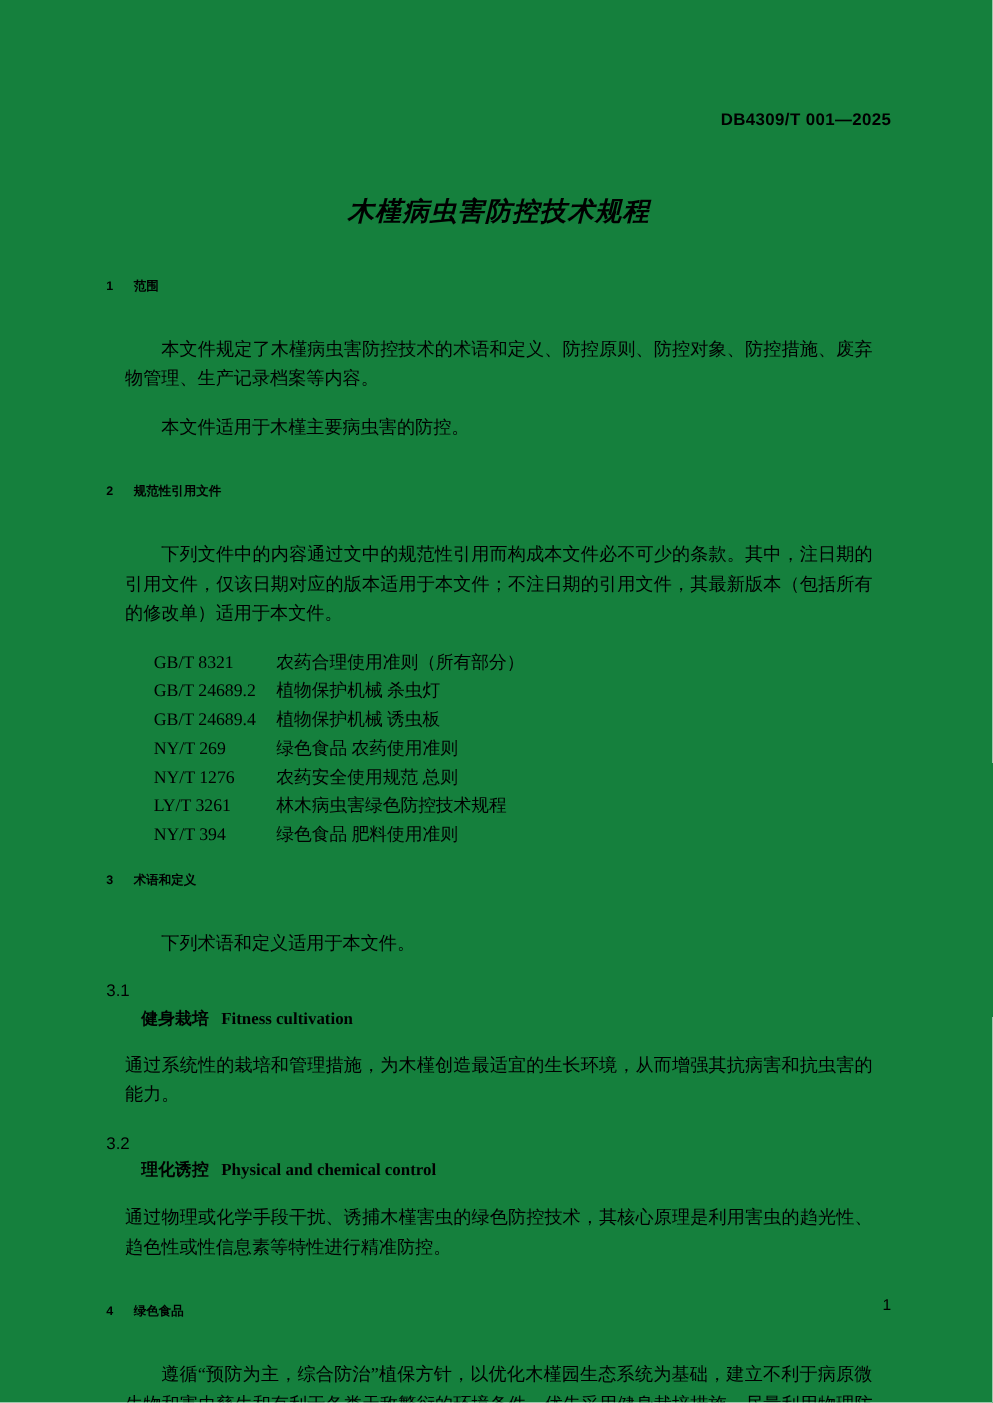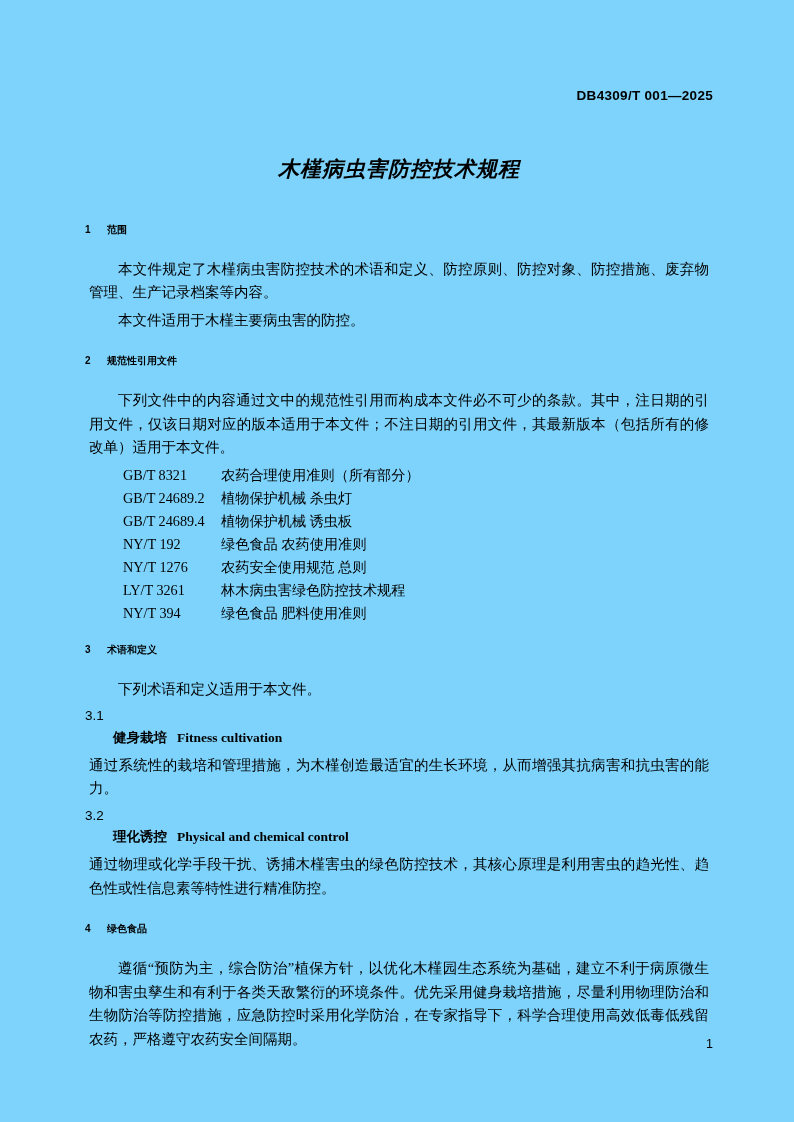--- a/index.html
+++ b/index.html
@@ -8,21 +8,21 @@
     background: #ffffff;
   }
   body {
     font-family: "Liberation Serif", serif;
     color: #000000;
   }
   .page {
     position: relative;
     width: 794px;
     height: 1122px;
-    background: #7dd3fc;
+    background: #15803d;
     box-sizing: border-box;
     overflow: hidden;
   }
   .content {
     position: absolute;
     left: 85px;
     top: 0;
     width: 628px;
   }
   .std-code {
@@ -79,21 +79,21 @@
     line-height: 1.7;
   }
   .term-head .en {
     font-family: "Liberation Serif", serif;
     font-weight: bold;
     margin-left: 10px;
   }
   p.para {
     font-size: 14.5px;
     line-height: 1.62;
-    margin: 4px;
+    margin: 15px;
     text-align: justify;
     text-justify: inter-ideograph;
     text-indent: 2em;
   }
   p.para.noindent {
     text-indent: 0;
   }
   .gap-m { height: 17px; }
   .ref-list {
     margin: 0;
@@ -142,21 +142,21 @@
 
       <h2 class="clause">
         <span class="clause-num">2</span><span>规范性引用文件</span>
       </h2>
       <div class="gap-m"></div>
       <p class="para">下列文件中的内容通过文中的规范性引用而构成本文件必不可少的条款。其中，注日期的引用文件，仅该日期对应的版本适用于本文件；不注日期的引用文件，其最新版本（包括所有的修改单）适用于本文件。</p>
       <ul class="ref-list">
         <li><span class="code">GB/T 8321</span><span>农药合理使用准则（所有部分）</span></li>
         <li><span class="code">GB/T 24689.2</span><span>植物保护机械 杀虫灯</span></li>
         <li><span class="code">GB/T 24689.4</span><span>植物保护机械 诱虫板</span></li>
-        <li><span class="code">NY/T 192</span><span>绿色食品 农药使用准则</span></li>
+        <li><span class="code">NY/T 269</span><span>绿色食品 农药使用准则</span></li>
         <li><span class="code">NY/T 1276</span><span>农药安全使用规范 总则</span></li>
         <li><span class="code">LY/T 3261</span><span>林木病虫害绿色防控技术规程</span></li>
         <li><span class="code">NY/T 394</span><span>绿色食品 肥料使用准则</span></li>
       </ul>
 
       <div class="gap-m"></div>
 
       <h2 class="clause">
         <span class="clause-num">3</span><span>术语和定义</span>
       </h2>

